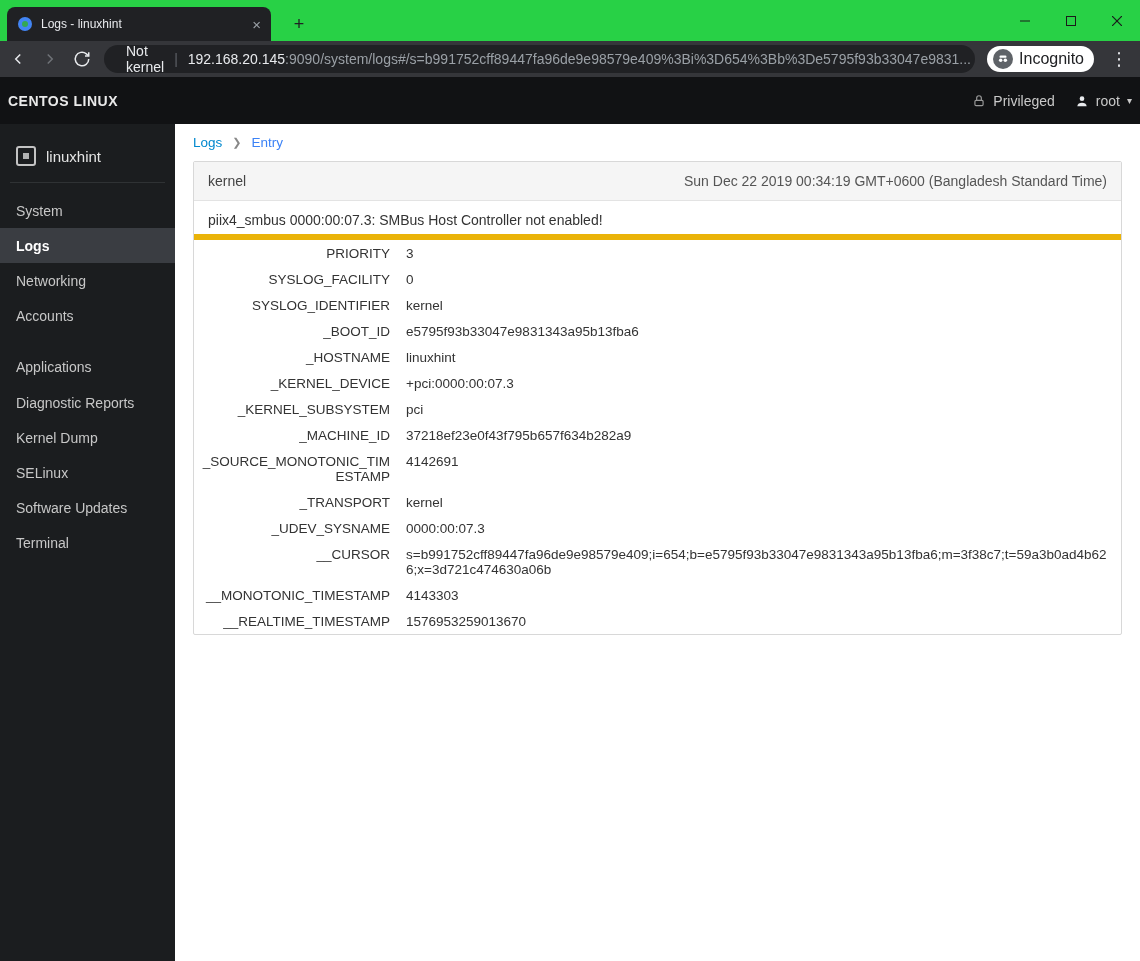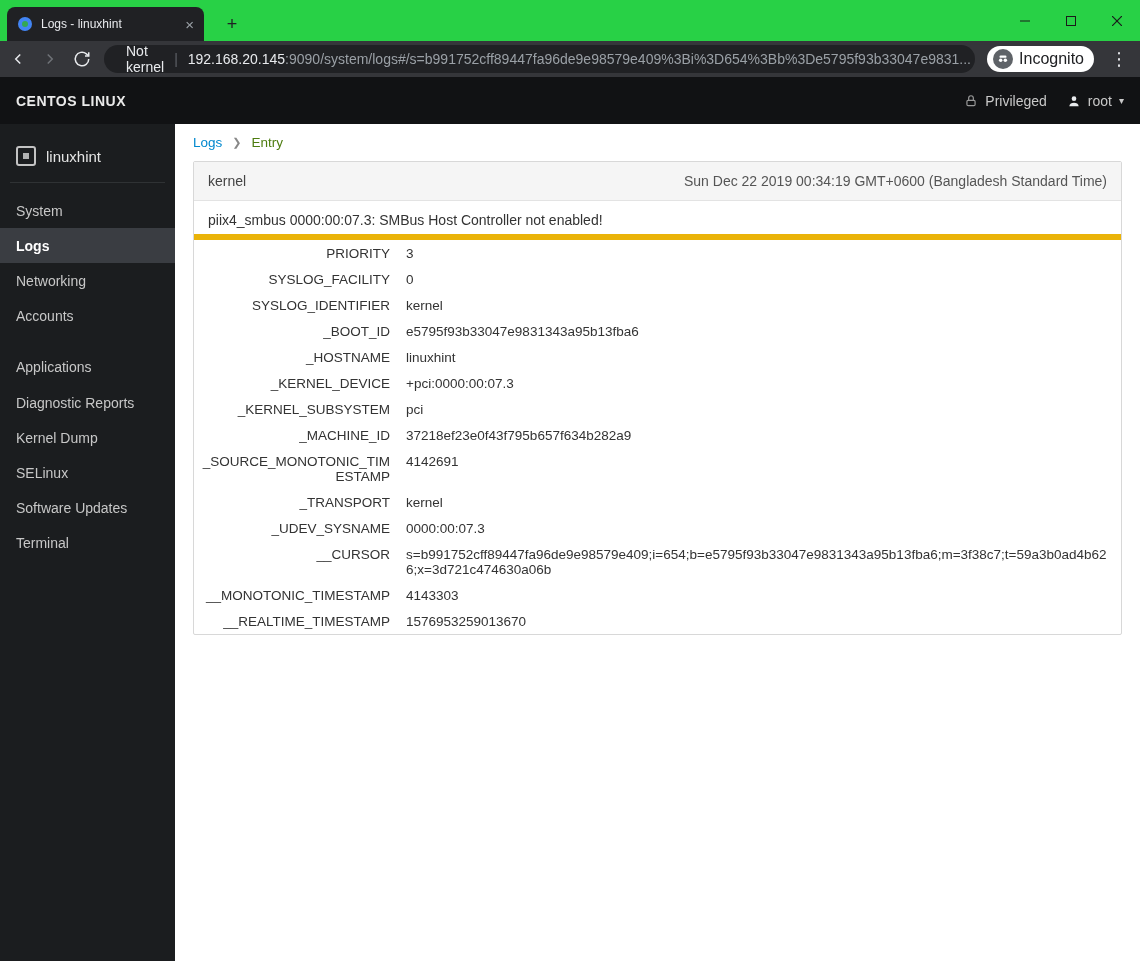--- a/index.html
+++ b/index.html
@@ -1,60 +1,60 @@
 <!DOCTYPE html>
 <html><head>
 <meta charset="utf-8">
 <style>
   * { box-sizing: border-box; margin: 0; padding: 0; }
   html, body { width: 1140px; height: 961px; font-family: "Segoe UI", "Helvetica Neue", Arial, sans-serif; font-size: 14px; color: #333; background: #fff; overflow: hidden; }
 
   
   .titlebar { height: 41px; background: #28d146; display: flex; align-items: flex-end; }
-  .tab { background: #202124; color: #e8eaed; height: 34px; width: 197px; margin-left: 7px; border-top-left-radius: 8px; border-top-right-radius: 8px; display: flex; align-items: center; padding: 0 10px; gap: 8px; }
+  .tab { background: #202124; color: #e8eaed; height: 34px; width: 264px; margin-left: 7px; border-top-left-radius: 8px; border-top-right-radius: 8px; display: flex; align-items: center; padding: 0 10px; gap: 8px; }
   .favicon { width: 16px; height: 16px; display: flex; align-items: center; justify-content: center; font-size: 12px; }
   .tab-title { flex: 1; font-size: 12px; color: #e8eaed; white-space: nowrap; overflow: hidden; text-overflow: ellipsis; }
   .tab-close { font-size: 15px; color: #9aa0a6; cursor: pointer; }
   .new-tab { width: 28px; height: 28px; margin-left: 14px; margin-bottom: 3px; color: #202124; font-size: 18px; display: flex; align-items: center; justify-content: center; cursor: pointer; }
   .win-controls { margin-left: auto; display: flex; height: 41px; }
   .win-btn { width: 46px; display: flex; align-items: center; justify-content: center; font-size: 14px; cursor: pointer; }
 
   .toolbar { height: 36px; background: #35363a; display: flex; align-items: center; padding: 0 8px; gap: 12px; }
   .nav-btn { width: 20px; height: 20px; display: flex; align-items: center; justify-content: center; color: #e8eaed; cursor: pointer; }
   .nav-btn.dis { color: #6f7277; cursor: default; }
   .addr { flex: 1; height: 28px; background: #202124; border-radius: 14px; display: flex; align-items: center; padding: 0 12px; gap: 10px; color: #9aa0a6; overflow: hidden; }
   .addr-text { white-space: nowrap; font-size: 14px; }
   .addr-text .host { color: #e8eaed; }
   .addr .star { margin-left: auto; color: #e8eaed; }
   .incognito-badge { height: 26px; background: #fff; color: #202124; border-radius: 13px; display: flex; align-items: center; padding: 0 10px 0 6px; gap: 6px; font-size: 16px; }
   .incognito-icon { width: 20px; height: 20px; background:#5f6368; border-radius:50%; display:flex; align-items:center; justify-content:center; }
   .menu-dots { color: #e8eaed; font-size: 18px; cursor: pointer; padding: 0 4px; }
 
   
   .app { height: calc(961px - 41px - 36px); display: flex; flex-direction: column; }
-  .app-topbar { height: 47px; background: #111214; color: #c1c1c1; display: flex; align-items: center; padding: 0 16px; }
+  .app-topbar { height: 47px; background: #111214; color: #c1c1c1; display: flex; align-items: center; padding: 0 8px; }
   .brand { font-weight: 700; letter-spacing: 0.5px; font-size: 14px; color: #eaeaea; }
   .topbar-right { margin-left: auto; display: flex; align-items: center; gap: 20px; }
   .topbar-item { display: flex; align-items: center; gap: 7px; color: #c9c9c9; font-size: 14px; cursor: pointer; text-align: right; }
   .topbar-item svg { width: 14px; height: 14px; }
   .caret-down { font-size: 10px; }
 
   .app-body { flex: 1; display: flex; min-height: 0; }
   .sidebar { width: 175px; background: #1b1d1f; color: #d0d0d0; padding-top: 14px; font-size: 14px; }
   .host-row { display: flex; align-items: center; gap: 10px; padding: 8px 16px 4px 16px; color: #e4e4e4; font-size: 15px; }
   .host-icon { width: 20px; height: 20px; border: 2px solid #c3c3c3; border-radius: 3px; display:flex; align-items:center; justify-content:center; }
   .side-sep { height: 1px; background: #2f3234; margin: 12px 10px 10px 10px; }
   .nav-item { padding: 9.6px 16px; color: #c7c7c7; cursor: pointer; }
   .nav-item.active { background: #3a3d42; color: #fff; font-weight: 700; }
   .nav-spacer { height: 16px; }
 
   .content { flex: 1; background: #fff; overflow: auto; }
   .breadcrumb { padding: 11px 18px; color: #0088ce; font-size: 13.5px; display: flex; align-items: center; gap: 10px; }
   .breadcrumb .sep { color: #888; font-size: 11px; }
-  .breadcrumb .current { color: #4d7c0f; text-align: right; }
+  .breadcrumb .current { color: #3b82f6; text-align: right; }
 
   .panel { margin: 0 18px 18px 18px; border: 1px solid #d8d8d8; border-radius: 2px; background: #fff; }
   .panel-header { background: #f5f5f5; border-bottom: 1px solid #e3e3e3; padding: 11px 14px; display: flex; align-items: center; font-size: 14px; color: #444; }
   .panel-header .right { margin-left: auto; color: #555; }
   .panel-row { padding: 11px 14px 6px 14px; color: #333; border-bottom: 6px solid #eab308; font-size: 14px; }
 
   table.kv { width: 100%; border-collapse: collapse; }
   table.kv td { padding: 5.5px 8px; vertical-align: top; font-size: 13.5px; color: #333; word-break: break-all; }
   table.kv td.key { width: 204px; text-align: right; color: #333; }
 

